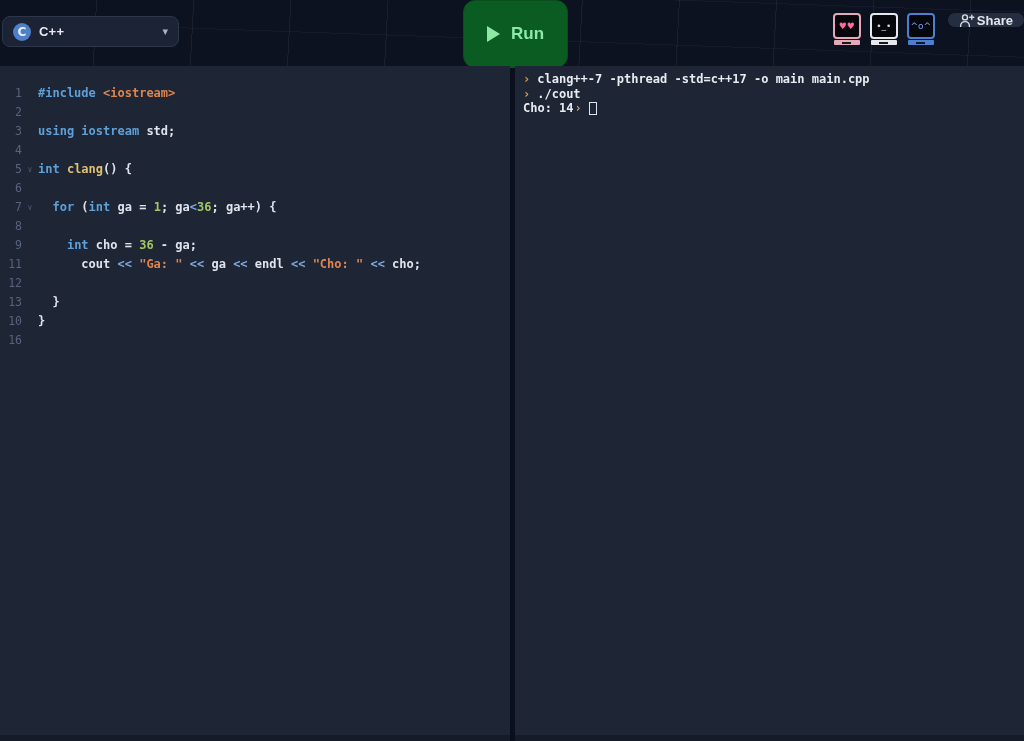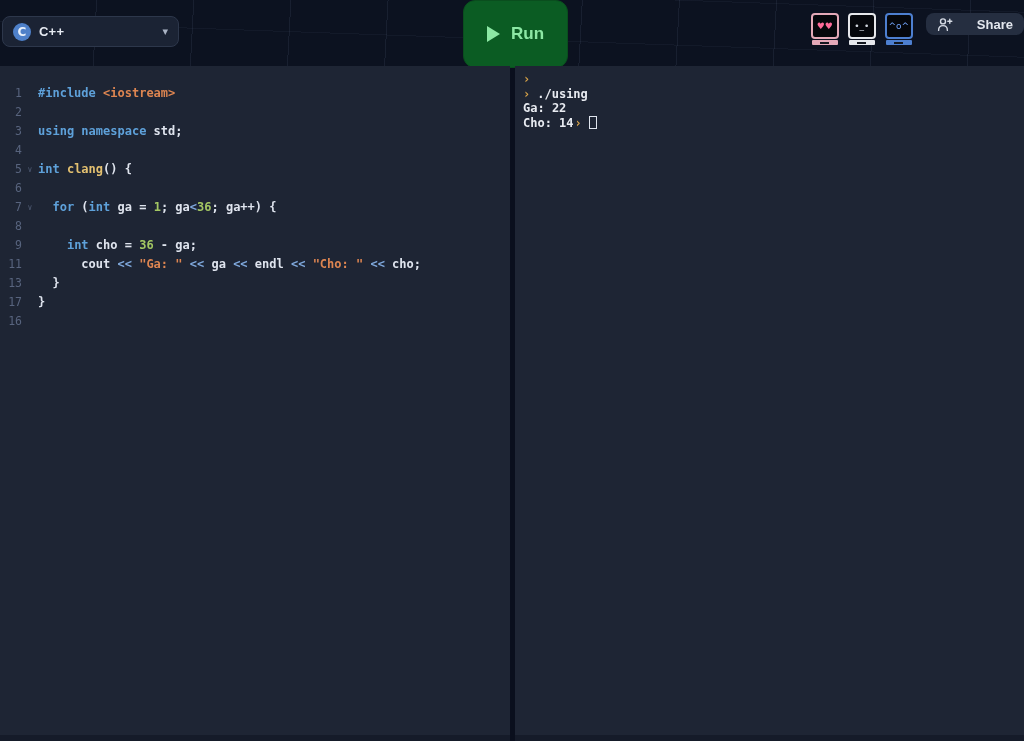--- a/index.html
+++ b/index.html
@@ -37,22 +37,22 @@
 
   .top-right { position:absolute; right:0; top:13px; height:38px; display:flex; align-items:flex-start; gap:5px; }
   .avatar { width:32px; display:flex; flex-direction:column; align-items:center; cursor:pointer; }
   .monitor { width:28px; height:26px; border-radius:4px; border:2px solid; background:#05070c;
     display:flex; align-items:center; justify-content:center; }
   .face { font-size:9px; line-height:1; font-family:"DejaVu Sans",sans-serif; white-space:nowrap; }
   .mbase { margin-top:1px; width:26px; height:5px; border-radius:1px; display:flex; align-items:center; justify-content:center; }
   .mslot { width:9px; height:2px; background:#14181f; }
 
   .share-btn {
-    margin-left:6px; height:22px; background:var(--share-bg,#252e40); border-radius:8px;
-    display:flex; align-items:center; gap:24px; padding:0 11px; cursor:pointer;
+    margin-left:6px; height:14px; background:var(--share-bg,#252e40); border-radius:8px;
+    display:flex; align-items:center; gap:2px; padding:0 11px; cursor:pointer;
   }
   .share-label { color:#e3e7ee; font-size:13px; font-weight:600; }
 
   
   .main { display:flex; height:675px; }
   .pane-editor { width:510px; background:var(--pane-bg,#1e2534); position:relative; padding-top:17px; }
   .divider { width:5px; background:var(--divider,#0a0f1d); cursor:col-resize; }
   .pane-terminal { flex:1; background:var(--pane-bg,#1e2534); padding:6px 0 0 8px; position:relative; }
 
   .bottom-strip { position:absolute; left:0; right:0; bottom:0; height:6px; background:#151b29; }
@@ -143,21 +143,21 @@
           <span class="codeln"><span class="tk-kw">#include</span><span class="tk-pl"> </span><span class="tk-str">&lt;iostream&gt;</span></span>
         </div>
         <div class="line">
           <span class="ln">2</span>
           <span class="fold"></span>
           <span class="codeln"></span>
         </div>
         <div class="line">
           <span class="ln">3</span>
           <span class="fold"></span>
-          <span class="codeln"><span class="tk-kw">using</span><span class="tk-pl"> </span><span class="tk-kw">namespace</span><span class="tk-pl"> std;</span></span>
+          <span class="codeln"><span class="tk-kw">using</span><span class="tk-pl"> </span><span class="tk-kw">iostream</span><span class="tk-pl"> std;</span></span>
         </div>
         <div class="line">
           <span class="ln">4</span>
           <span class="fold"></span>
           <span class="codeln"></span>
         </div>
         <div class="line">
           <span class="ln">5</span>
           <span class="fold">∨</span>
           <span class="codeln"><span class="tk-kw">int</span><span class="tk-pl"> </span><span class="tk-fn">clang</span><span class="tk-pl">() {</span></span>
@@ -181,40 +181,44 @@
           <span class="ln">9</span>
           <span class="fold"></span>
           <span class="codeln"><span class="tk-pl">    </span><span class="tk-kw">int</span><span class="tk-pl"> cho = </span><span class="tk-num">36</span><span class="tk-pl"> - ga;</span></span>
         </div>
         <div class="line">
           <span class="ln">11</span>
           <span class="fold"></span>
           <span class="codeln"><span class="tk-pl">      cout </span><span class="tk-op">&lt;&lt;</span><span class="tk-pl"> </span><span class="tk-str">"Ga: "</span><span class="tk-pl"> </span><span class="tk-op">&lt;&lt;</span><span class="tk-pl"> ga </span><span class="tk-op">&lt;&lt;</span><span class="tk-pl"> endl </span><span class="tk-op">&lt;&lt;</span><span class="tk-pl"> </span><span class="tk-str">"Cho: "</span><span class="tk-pl"> </span><span class="tk-op">&lt;&lt;</span><span class="tk-pl"> cho;</span></span>
         </div>
         <div class="line">
+          <span class="ln">12</span>
+          <span class="fold"></span>
+          <span class="codeln"></span>
+        </div>
+        <div class="line">
           <span class="ln">13</span>
           <span class="fold"></span>
           <span class="codeln"><span class="tk-pl">  }</span></span>
         </div>
         <div class="line">
-          <span class="ln">17</span>
+          <span class="ln">10</span>
           <span class="fold"></span>
           <span class="codeln"><span class="tk-pl">}</span></span>
         </div>
         <div class="line">
           <span class="ln">16</span>
           <span class="fold"></span>
           <span class="codeln"></span>
         </div>
       </div>
     <div class="bottom-strip"></div>
   </div>
   <div class="divider"></div>
   <div class="pane-terminal">
     <div class="term" id="terminal-lines">
-        <div class="tline"><span class="prompt">›</span></div>
-        <div class="tline"><span class="prompt">›</span><span>./using</span></div>
-        <div class="tline"><span>Ga: 22</span></div>
+        <div class="tline"><span class="prompt">›</span><span>clang++-7 -pthread -std=c++17 -o main main.cpp</span></div>
+        <div class="tline"><span class="prompt">›</span><span>./cout</span></div>
         <div class="tline"><span>Cho: 14</span><span class="prompt trailing">›</span><span class="cursor"></span></div>
       </div>
     <div class="bottom-strip"></div>
   </div>
 </div>
 
 </body></html>

